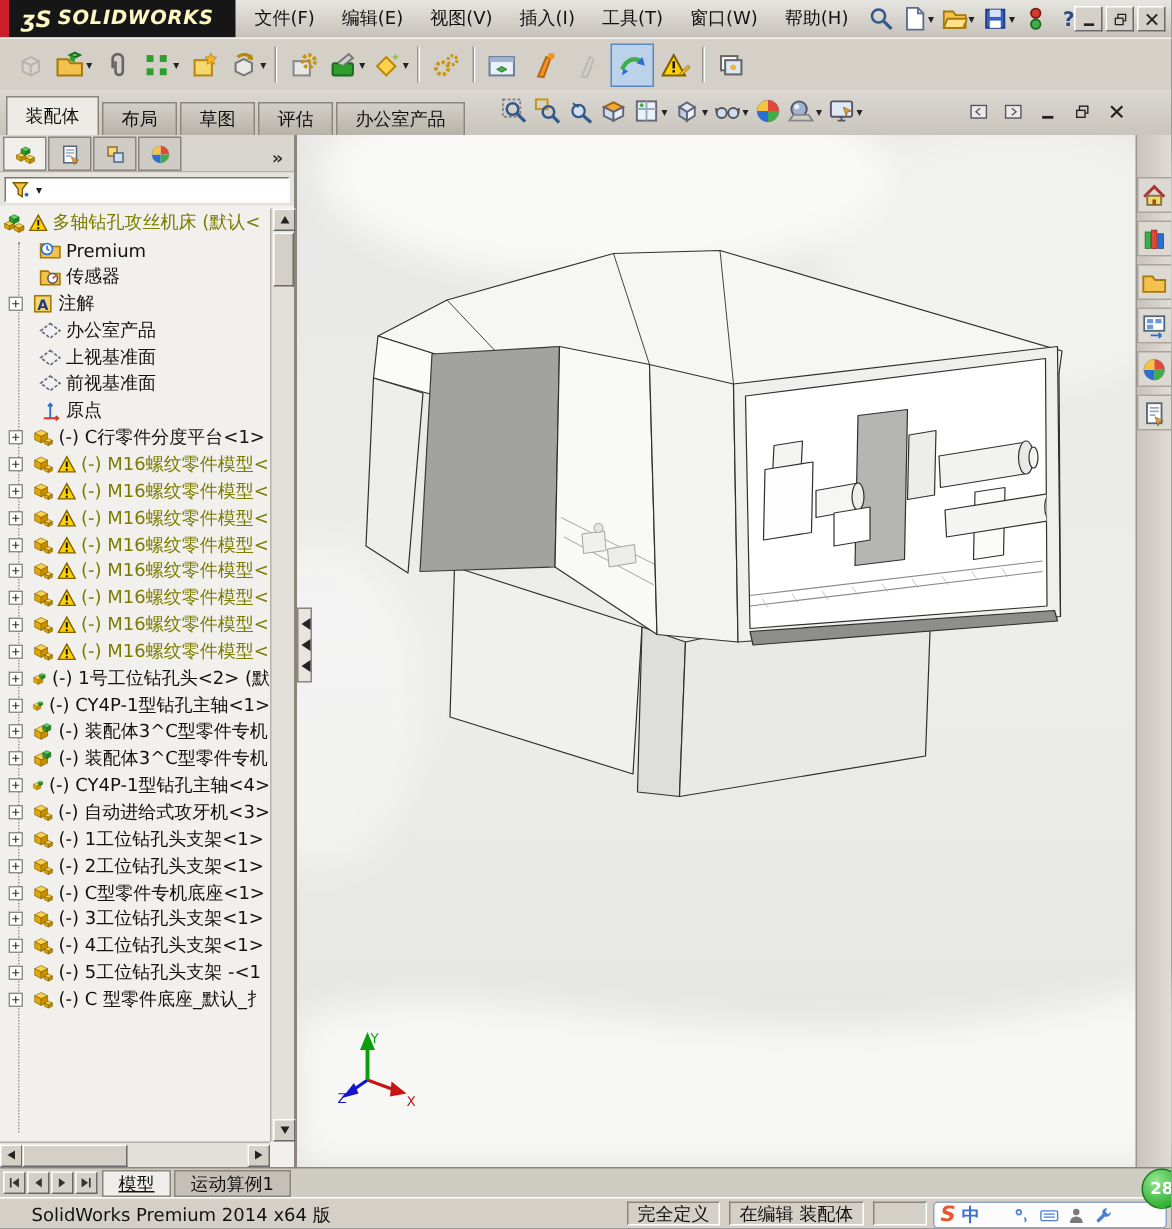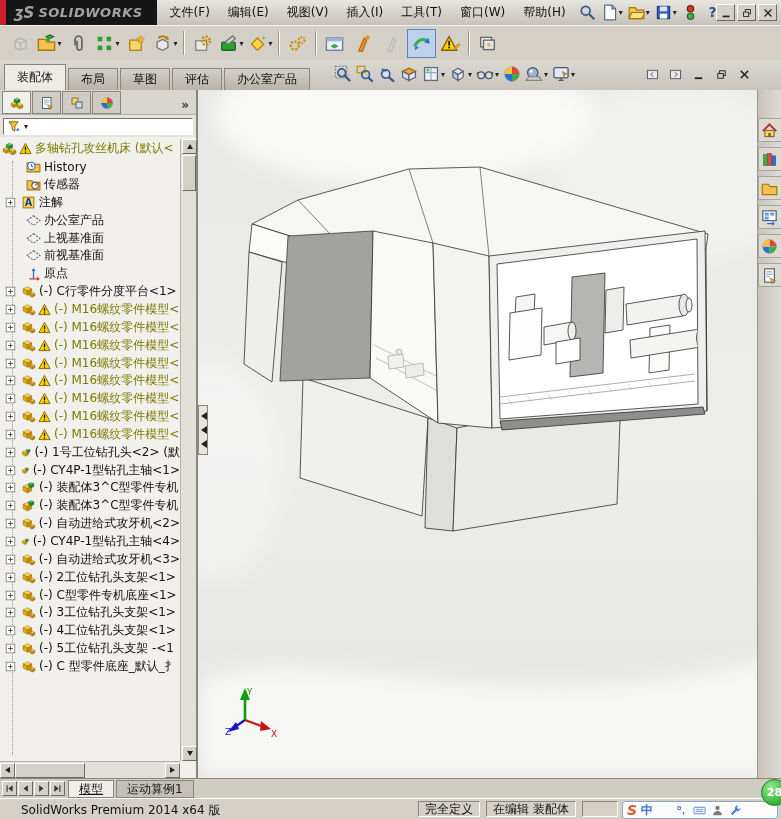--- a/index.html
+++ b/index.html
@@ -4,21 +4,21 @@
 <style>
   html,body{margin:0;padding:0;background:#9a9a9a}
   .app{position:relative;width:781px;height:819px;overflow:hidden;background:#d4d0c8;
        font-family:"DejaVu Sans","Liberation Sans",sans-serif;font-size:12px;color:#111;
        outline:1px solid #2f3338}
   .ic{display:block}
   
   .titlebar{position:absolute;left:0;top:0;width:781px;height:25px;
             background:linear-gradient(#e7e5e0,#c6c2ba);display:flex;align-items:center}
   .redbar{width:6px;height:25px;background:#cc1f2d;flex:none}
-  .logo{height:25px;background:#161616;color:#a3a3a3;display:flex;align-items:center;
+  .logo{height:25px;background:#161616;color:#fef9c3;display:flex;align-items:center;
         padding:0 14px 0 8px;font-style:italic;font-weight:bold;flex:none}
   .logo .mark{font-size:15px;margin-right:4px}
   .logo .word{font-size:13px;letter-spacing:.5px}
   .menus{display:flex;margin-left:4px}
   .menu{padding:4px 9px;cursor:default}
   .qat{display:flex;align-items:center;margin-left:2px;gap:1px}
   .qbtn{display:flex;align-items:center;padding:2px}
   .dd{font-size:8px;color:#222;margin-left:1px}
   .winbtns{position:absolute;right:4px;top:4px;display:flex;gap:2px}
   .wbtn{width:17px;height:15px;background:#d4d0c8;border:1px solid;
@@ -508,21 +508,21 @@
           </span>
           <span class="tlabel olive">多轴钻孔攻丝机床  (默认&lt;</span>
         </div>
         <div class="trow">
           <span class="spacer" style="width:26px"></span>
           <svg class="ic" width="15" height="15" viewBox="0 0 14 14">
             <path d="M1 3.5h4.5L7 5h6v7H1z" fill="#f2c14e" stroke="#a8780a"></path>
             <circle cx="5" cy="6.5" r="3.4" fill="#fff" stroke="#2a6fd4"></circle>
             <path d="M5 4.4V6.5l1.5 1" stroke="#2a6fd4" fill="none"></path>
           </svg>
-          <span class="tlabel">History</span>
+          <span class="tlabel">Premium</span>
         </div>
         <div class="trow">
           <span class="spacer" style="width:26px"></span>
           <svg class="ic" width="15" height="15" viewBox="0 0 14 14">
             <path d="M1 3.5h4.5L7 5h6v7H1z" fill="#f2c14e" stroke="#a8780a"></path>
             <circle cx="8.5" cy="8" r="3" fill="#fff" stroke="#556"></circle>
             <path d="M8.5 8L10.5 6.3" stroke="#d43b2f"></path>
           </svg>
           <span class="tlabel">传感器</span>
         </div>
@@ -913,41 +913,20 @@
           <span class="spacer" style="width:5px"></span>
           <span>
             <svg class="ic" width="11" height="11" viewBox="0 0 14 14">
               <rect x="1.5" y="1.5" width="11" height="11" fill="#fff" stroke="#777"></rect>
               <path d="M4 7h6M7 4v6" stroke="#333"></path>
             </svg>
           </span>
           <span class="spacer" style="width:5px"></span>
           <svg class="ic" width="15" height="15" viewBox="0 0 14 14">
             <g stroke="#7a5c00" stroke-width=".4">
-              <path d="M2 4.5l4-2 4 2-4 2z" fill="#ffd24d"></path>
-              <path d="M2 4.5v4l4 2v-4z" fill="#e0a800"></path>
-              <path d="M10 4.5v4l-4 2v-4z" fill="#c98f00"></path>
-              <path d="M8 9l2.5-1.2L13 9l-2.5 1.2z" fill="#ffd24d"></path>
-              <path d="M8 9v2l2.5 1.2v-2z" fill="#e0a800"></path>
-              <path d="M13 9v2l-2.5 1.2v-2z" fill="#c98f00"></path>
-            </g>
-          </svg>
-          <span class="tlabel">(-) 自动进给式攻牙机&lt;2&gt;</span>
-        </div>
-        <div class="trow">
-          <span class="spacer" style="width:5px"></span>
-          <span>
-            <svg class="ic" width="11" height="11" viewBox="0 0 14 14">
-              <rect x="1.5" y="1.5" width="11" height="11" fill="#fff" stroke="#777"></rect>
-              <path d="M4 7h6M7 4v6" stroke="#333"></path>
-            </svg>
-          </span>
-          <span class="spacer" style="width:5px"></span>
-          <svg class="ic" width="15" height="15" viewBox="0 0 14 14">
-            <g stroke="#7a5c00" stroke-width=".4">
               <path d="M2 6l4-2 4 2-4 2z" fill="#ffd24d"></path>
               <path d="M2 6v4l4 2V8z" fill="#e0a800"></path>
               <path d="M10 6v4l-4 2V8z" fill="#c98f00"></path>
             </g>
             <g stroke="#1d6b1d" stroke-width=".4">
               <path d="M7 3.5L9.5 2.3 12 3.5 9.5 4.7z" fill="#5fd35f"></path>
               <path d="M7 3.5v2.6l2.5 1.2V4.7z" fill="#2f9e2f"></path>
               <path d="M12 3.5v2.6L9.5 7.3V4.7z" fill="#1d8a1d"></path>
             </g>
           </svg>
@@ -966,20 +945,41 @@
             <g stroke="#7a5c00" stroke-width=".4">
               <path d="M2 4.5l4-2 4 2-4 2z" fill="#ffd24d"></path>
               <path d="M2 4.5v4l4 2v-4z" fill="#e0a800"></path>
               <path d="M10 4.5v4l-4 2v-4z" fill="#c98f00"></path>
               <path d="M8 9l2.5-1.2L13 9l-2.5 1.2z" fill="#ffd24d"></path>
               <path d="M8 9v2l2.5 1.2v-2z" fill="#e0a800"></path>
               <path d="M13 9v2l-2.5 1.2v-2z" fill="#c98f00"></path>
             </g>
           </svg>
           <span class="tlabel">(-) 自动进给式攻牙机&lt;3&gt;</span>
+        </div>
+        <div class="trow">
+          <span class="spacer" style="width:5px"></span>
+          <span>
+            <svg class="ic" width="11" height="11" viewBox="0 0 14 14">
+              <rect x="1.5" y="1.5" width="11" height="11" fill="#fff" stroke="#777"></rect>
+              <path d="M4 7h6M7 4v6" stroke="#333"></path>
+            </svg>
+          </span>
+          <span class="spacer" style="width:5px"></span>
+          <svg class="ic" width="15" height="15" viewBox="0 0 14 14">
+            <g stroke="#7a5c00" stroke-width=".4">
+              <path d="M2 4.5l4-2 4 2-4 2z" fill="#ffd24d"></path>
+              <path d="M2 4.5v4l4 2v-4z" fill="#e0a800"></path>
+              <path d="M10 4.5v4l-4 2v-4z" fill="#c98f00"></path>
+              <path d="M8 9l2.5-1.2L13 9l-2.5 1.2z" fill="#ffd24d"></path>
+              <path d="M8 9v2l2.5 1.2v-2z" fill="#e0a800"></path>
+              <path d="M13 9v2l-2.5 1.2v-2z" fill="#c98f00"></path>
+            </g>
+          </svg>
+          <span class="tlabel">(-) 1工位钻孔头支架&lt;1&gt;</span>
         </div>
         <div class="trow">
           <span class="spacer" style="width:5px"></span>
           <span>
             <svg class="ic" width="11" height="11" viewBox="0 0 14 14">
               <rect x="1.5" y="1.5" width="11" height="11" fill="#fff" stroke="#777"></rect>
               <path d="M4 7h6M7 4v6" stroke="#333"></path>
             </svg>
           </span>
           <span class="spacer" style="width:5px"></span>

